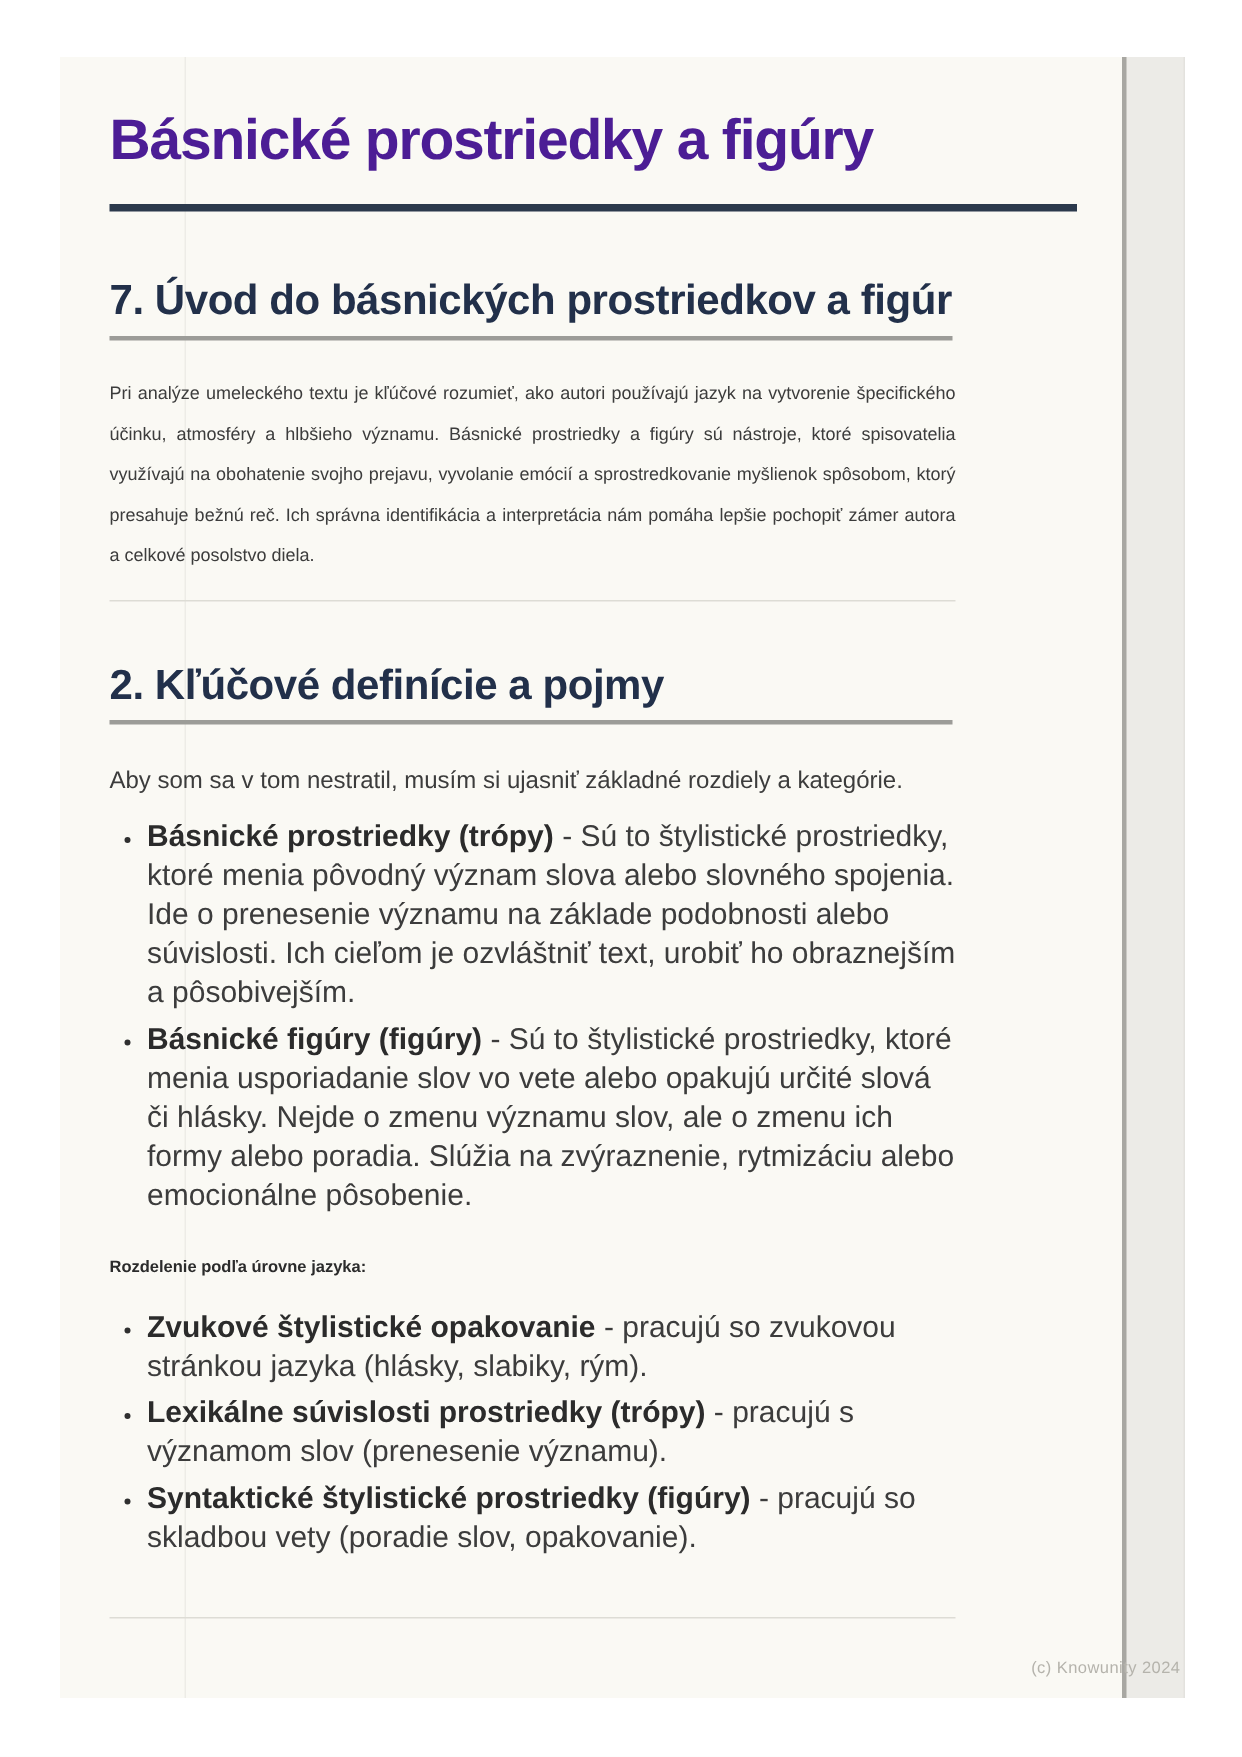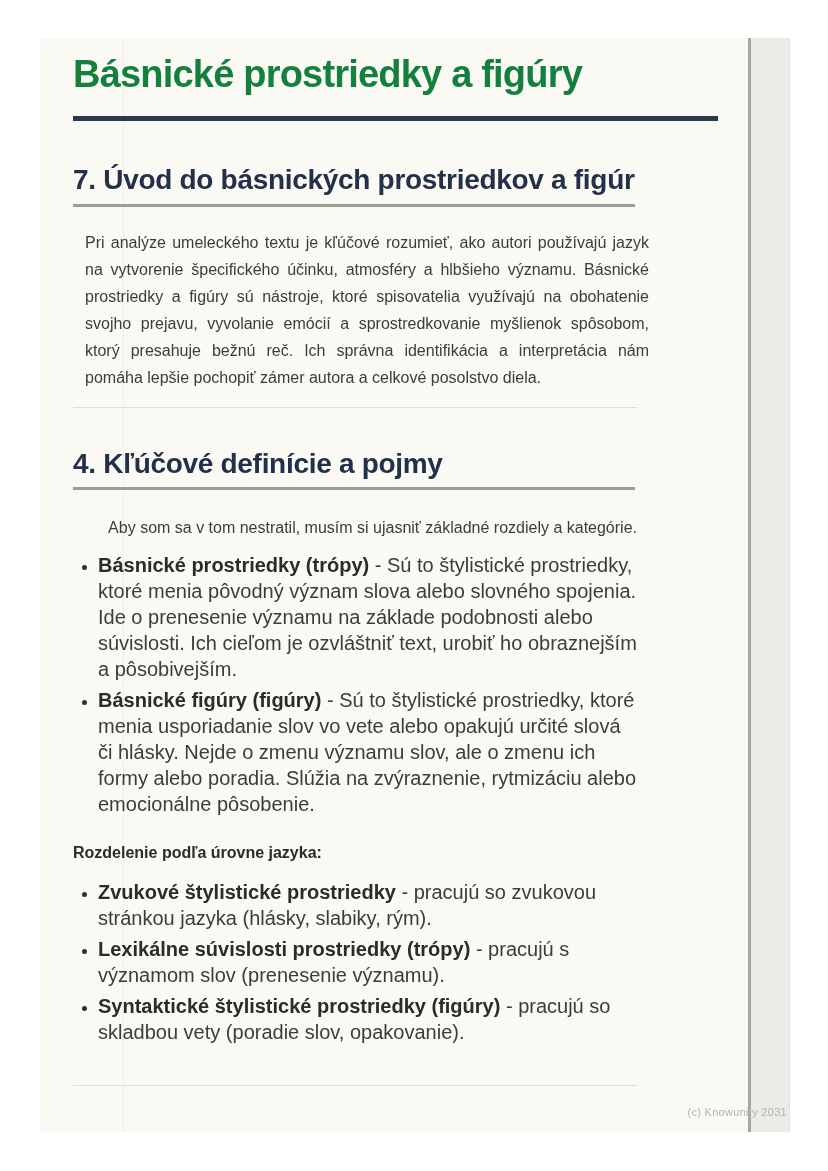--- a/index.html
+++ b/index.html
@@ -47,26 +47,26 @@
 
   .content {
     position: absolute;
     left: 33px;
     top: 0;
     width: 645px;
     z-index: 2;
   }
 
   h1.doc-title {
-    margin: 16px 0 0 0;
+    margin: 36px 0 0 0;
     font-size: 38px;
     line-height: 1.08;
     font-weight: 800;
     letter-spacing: -0.8px;
-    color: #15803d;
+    color: #4c1d95;
   }
 
   .title-rule {
     margin-top: 21px;
     width: 645px;
     height: 5px;
     background: #2b394c;
   }
 
   h2.sec-heading {
@@ -82,35 +82,34 @@
   h2.sec-heading.second { margin-top: 36px; }
 
   .heading-underline {
     margin-top: 3px;
     width: 562px;
     height: 3px;
     background: #9c9c98;
   }
 
   p.body-par {
-    margin: 22px 0 0 12px;
+    margin: 22px 0 0 0;
+    width: 564px;
+    font-size: 12px;
+    line-height: 27px;
+    color: #3c3c3c;
+    text-align: justify;
+  }
+
+  p.intro-par {
+    margin: 24px 0 0 0;
     width: 564px;
     font-size: 16px;
     line-height: 27px;
     color: #3c3c3c;
-    text-align: justify;
-  }
-
-  p.intro-par {
-    margin: 24px 0 0 0;
-    width: 564px;
-    font-size: 16px;
-    line-height: 27px;
-    color: #3c3c3c;
-    text-align: right;
   }
 
   hr.soft-divider {
     border: none;
     border-top: 1px solid #dddcd5;
     width: 564px;
     margin: 16px 0 0 0;
   }
 
   hr.soft-divider.bottom { margin-top: 40px; }
@@ -131,21 +130,21 @@
     margin: 0 0 5px 0;
   }
 
   ul.def-list li::marker { color: #2f2f2f; font-size: 15px; }
 
   .lead { font-weight: 700; color: #2b2b2b; }
 
   p.subheading {
     margin: 22px 0 0 0;
     width: 564px;
-    font-size: 16px;
+    font-size: 11px;
     line-height: 27px;
     font-weight: 700;
     color: #2b2b2b;
   }
 
   .page-footer {
     position: absolute;
     right: 3px;
     bottom: 14px;
     font-size: 11px;
@@ -167,46 +166,46 @@
 
     <div class="title-rule"></div>
 
     <h2 class="sec-heading">7. Úvod do básnických prostriedkov a figúr</h2>
     <div class="heading-underline"></div>
 
     <p class="body-par">Pri analýze umeleckého textu je kľúčové rozumieť, ako autori používajú jazyk na vytvorenie špecifického účinku, atmosféry a hlbšieho významu. Básnické prostriedky a figúry sú nástroje, ktoré spisovatelia využívajú na obohatenie svojho prejavu, vyvolanie emócií a sprostredkovanie myšlienok spôsobom, ktorý presahuje bežnú reč. Ich správna identifikácia a interpretácia nám pomáha lepšie pochopiť zámer autora a celkové posolstvo diela.</p>
 
     <hr class="soft-divider">
 
-    <h2 class="sec-heading second">4. Kľúčové definície a pojmy</h2>
+    <h2 class="sec-heading second">2. Kľúčové definície a pojmy</h2>
     <div class="heading-underline"></div>
 
     <p class="intro-par">Aby som sa v tom nestratil, musím si ujasniť základné rozdiely a kategórie.</p>
 
     <ul class="def-list">
       <li>
         <span class="lead">Básnické prostriedky (trópy)</span><span> - Sú to štylistické prostriedky, ktoré menia pôvodný význam slova alebo slovného spojenia. Ide o prenesenie významu na základe podobnosti alebo súvislosti. Ich cieľom je ozvláštniť text, urobiť ho obraznejším a pôsobivejším.</span>
       </li>
       <li>
         <span class="lead">Básnické figúry (figúry)</span><span> - Sú to štylistické prostriedky, ktoré menia usporiadanie slov vo vete alebo opakujú určité slová či hlásky. Nejde o zmenu významu slov, ale o zmenu ich formy alebo poradia. Slúžia na zvýraznenie, rytmizáciu alebo emocionálne pôsobenie.</span>
       </li>
     </ul>
 
     <p class="subheading">Rozdelenie podľa úrovne jazyka:</p>
 
     <ul class="def-list levels">
       <li>
-        <span class="lead">Zvukové štylistické prostriedky</span><span> - pracujú so zvukovou stránkou jazyka (hlásky, slabiky, rým).</span>
+        <span class="lead">Zvukové štylistické opakovanie</span><span> - pracujú so zvukovou stránkou jazyka (hlásky, slabiky, rým).</span>
       </li>
       <li>
         <span class="lead">Lexikálne súvislosti prostriedky (trópy)</span><span> - pracujú s významom slov (prenesenie významu).</span>
       </li>
       <li>
         <span class="lead">Syntaktické štylistické prostriedky (figúry)</span><span> - pracujú so skladbou vety (poradie slov, opakovanie).</span>
       </li>
     </ul>
 
     <hr class="soft-divider bottom">
 
   </div>
 
-  <div class="page-footer">(c) Knowunity 2031</div>
+  <div class="page-footer">(c) Knowunity 2024</div>
 </div>
 
 </body></html>

